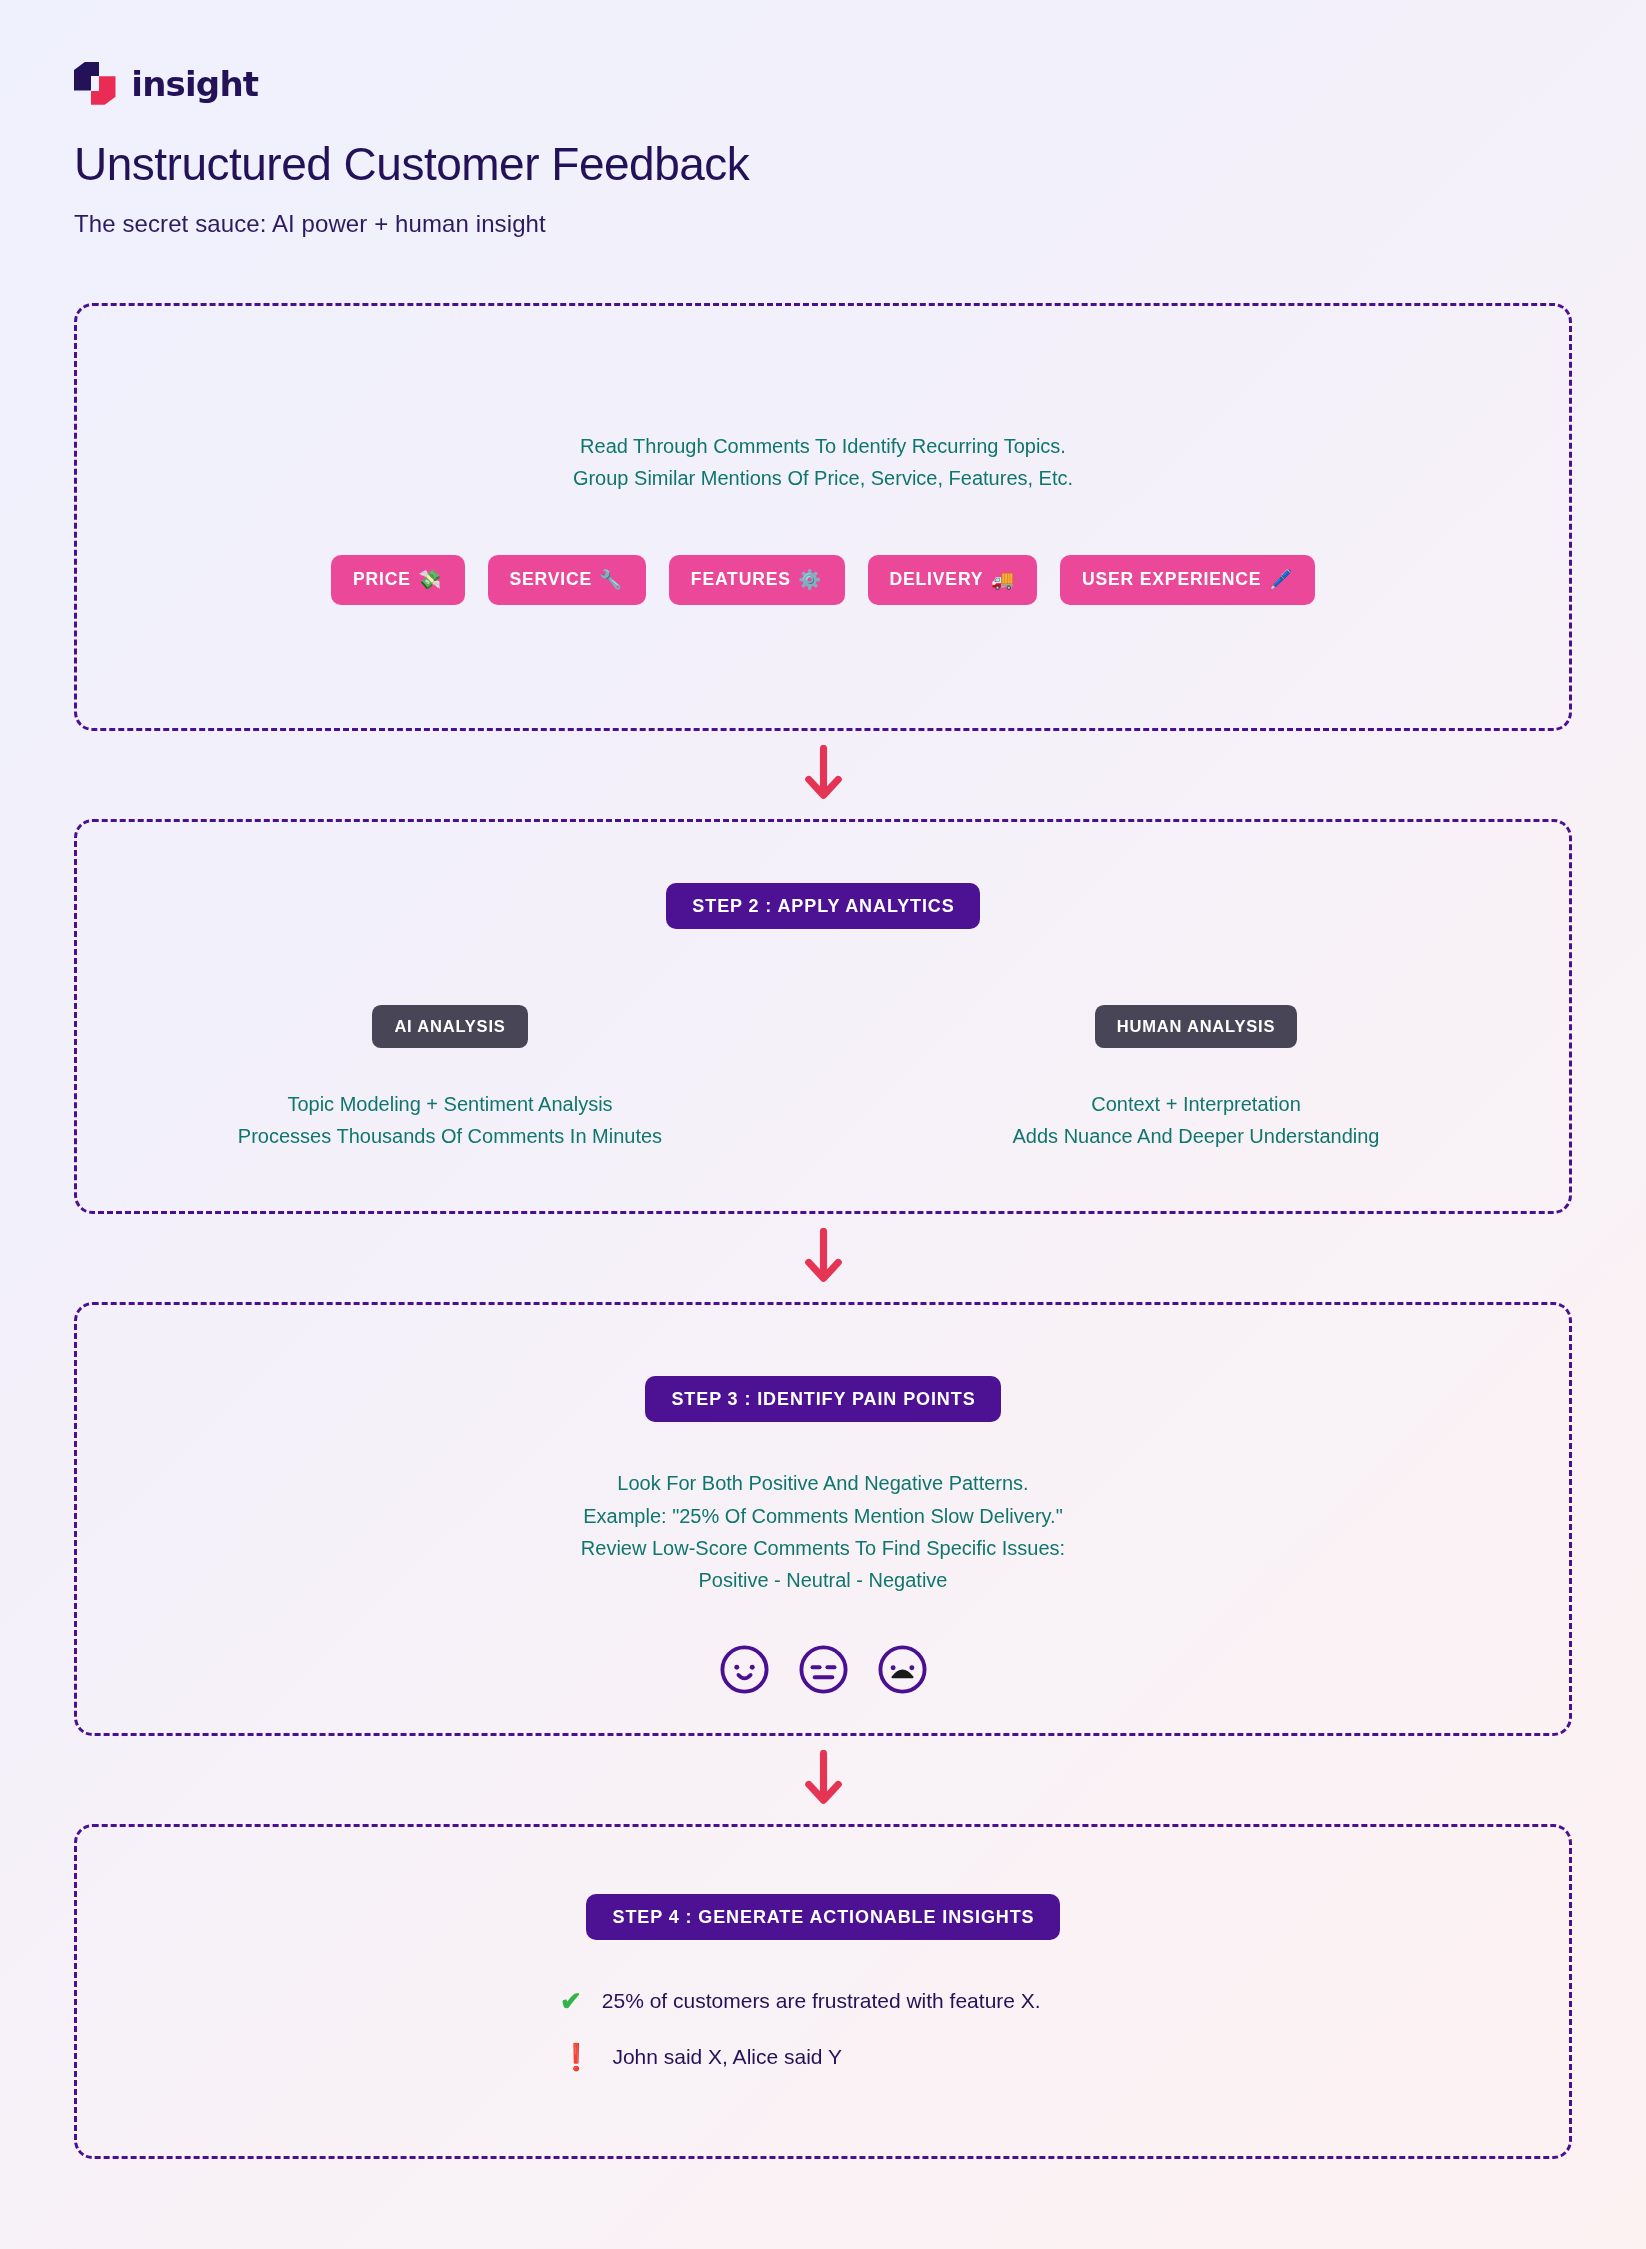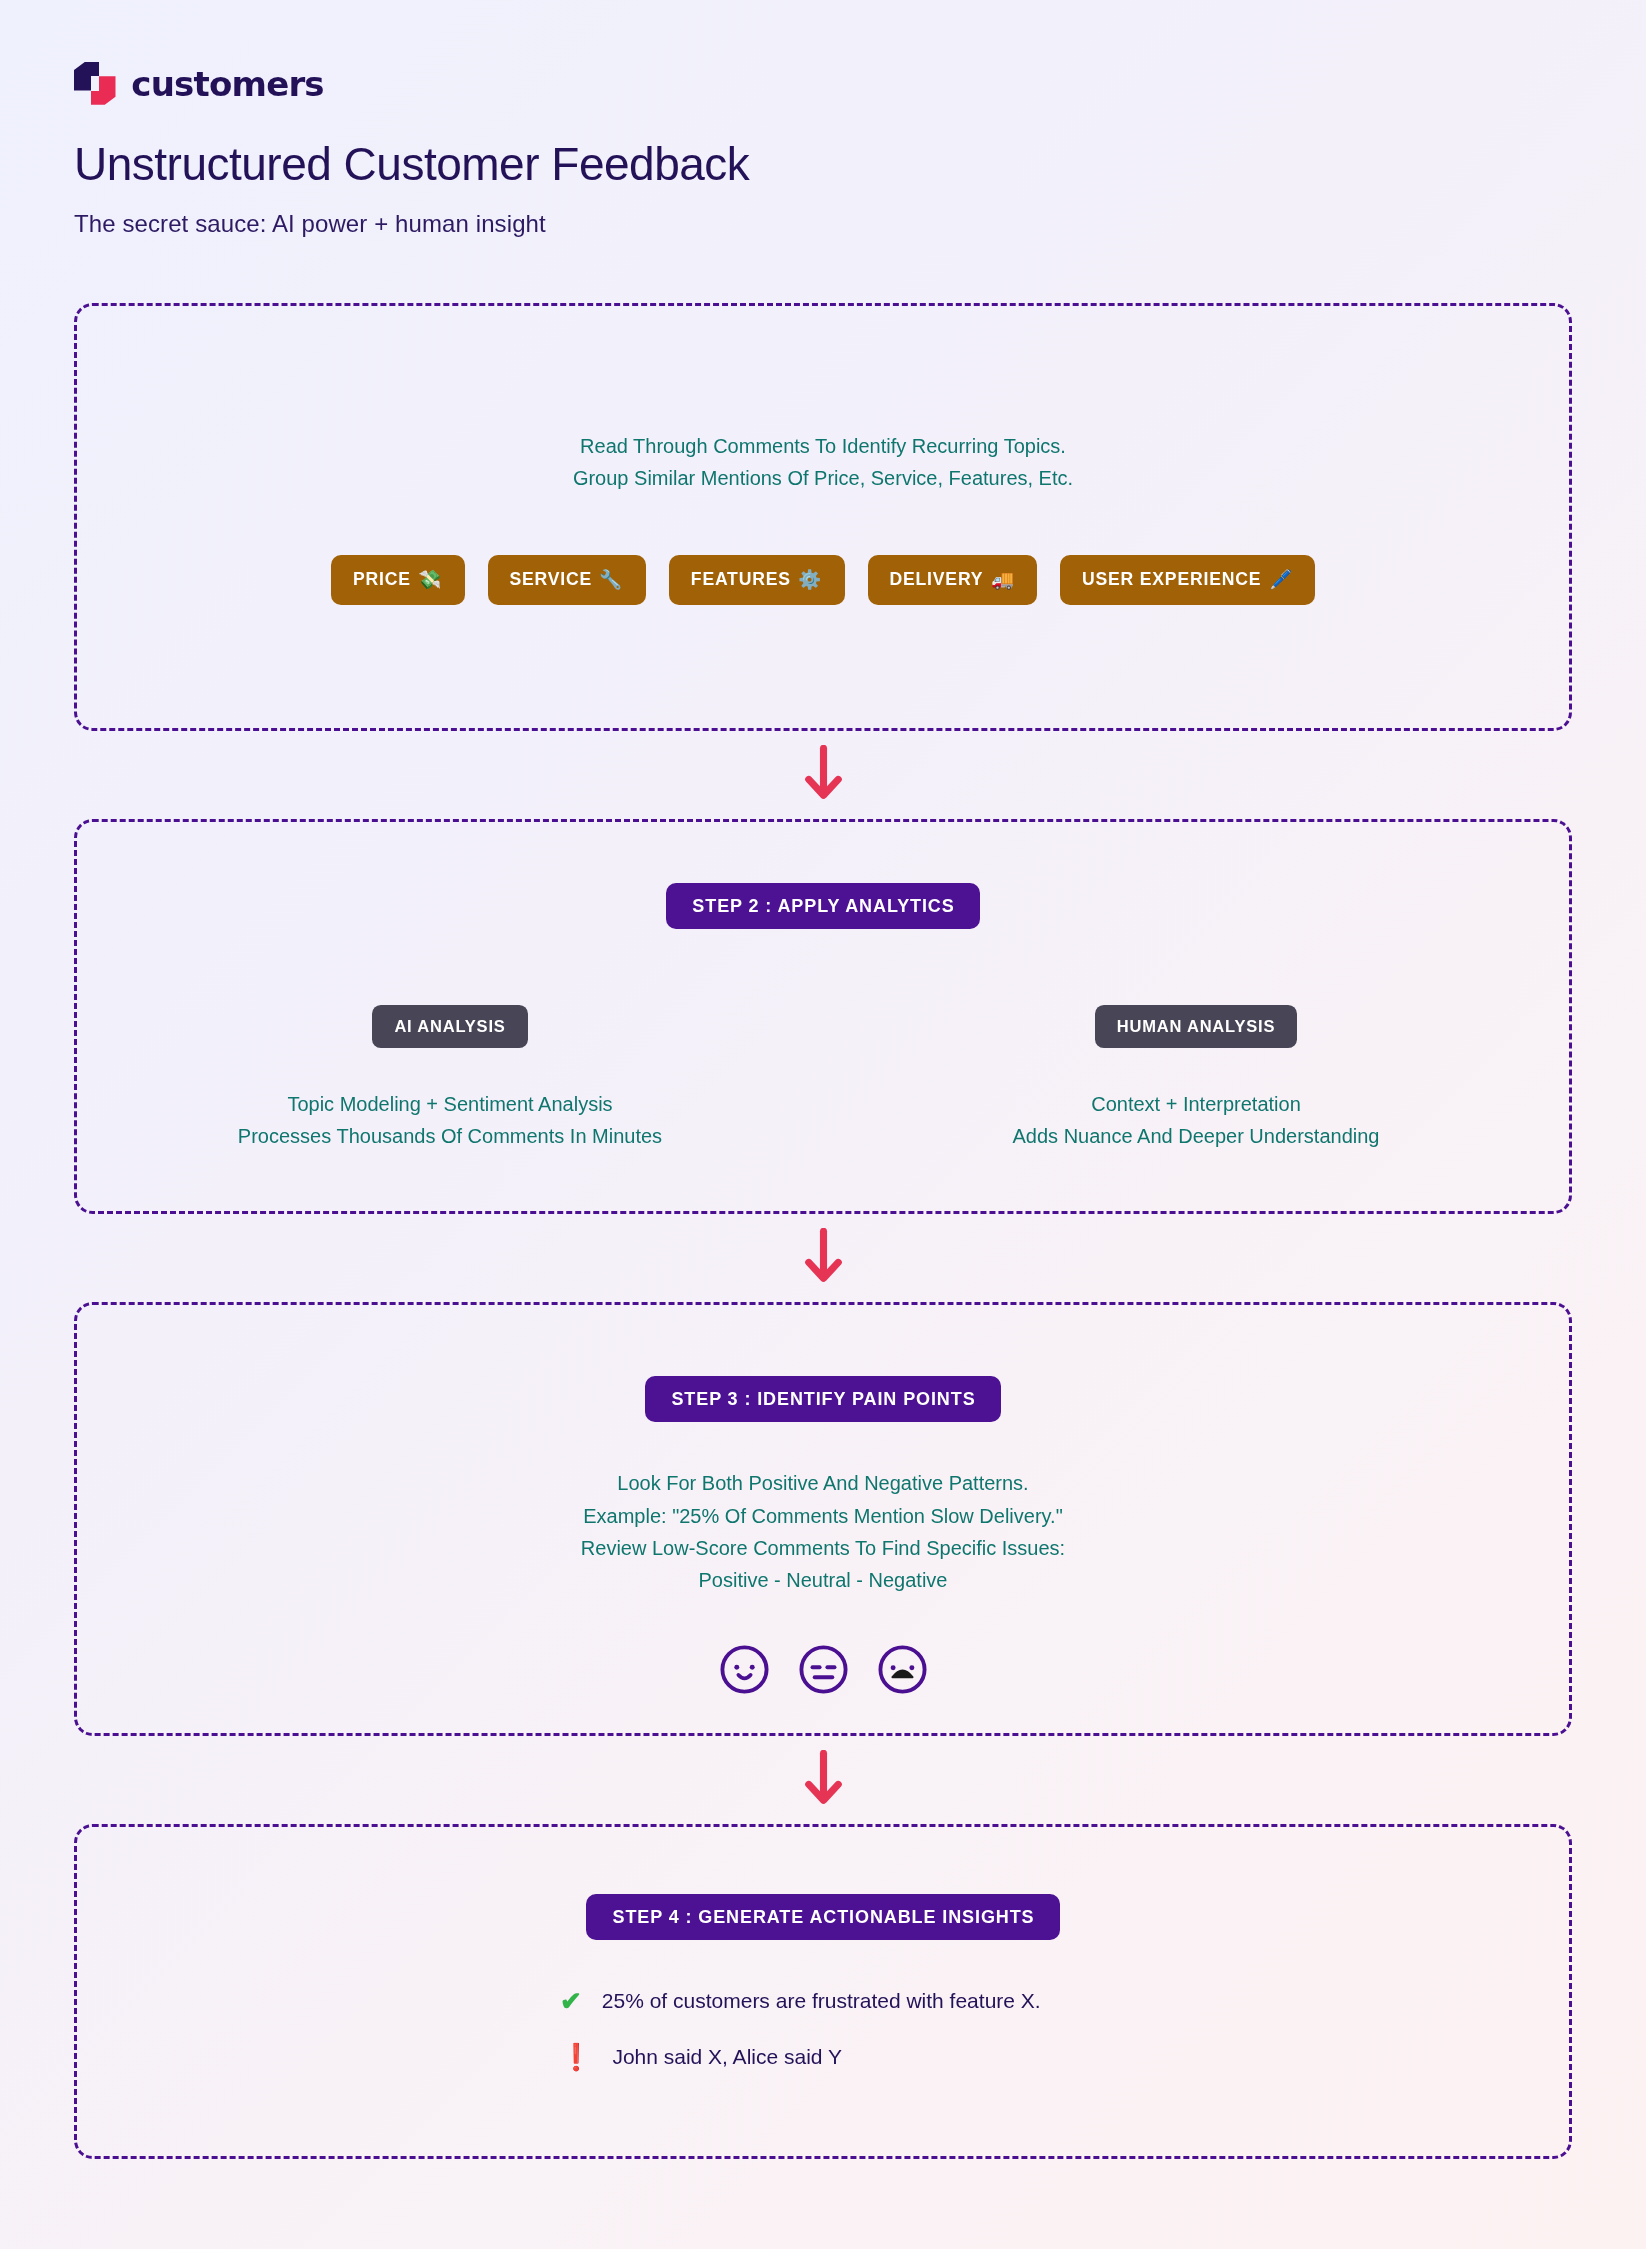--- a/index.html
+++ b/index.html
@@ -125,21 +125,21 @@
   .s1 .body-lines { margin-top: 43px; }
 
   .tag-row {
     display: flex;
     justify-content: center;
     align-items: stretch;
     gap: 23px;
     margin-top: 61px;
   }
   .tag {
-    background: #a16207;
+    background: #ec4899;
     color: #ffffff;
     border-radius: 10px;
     font-size: 17.6px;
     font-weight: 700;
     letter-spacing: 0.8px;
     padding: 15.4px 22px;
     display: flex;
     align-items: center;
     gap: 7.7px;
     white-space: nowrap;
@@ -215,21 +215,21 @@
 
 <div class="page">
 
   <div class="header">
     <div class="logo-row">
       <div class="logo-mark">
         <div class="lm-a"></div>
         <div class="lm-b"></div>
         <div class="lm-hole"></div>
       </div>
-      <div class="logo-word">customers</div>
+      <div class="logo-word">insight</div>
     </div>
 
     <h1 class="page-title">Unstructured Customer Feedback</h1>
     <div class="page-subtitle">The secret sauce: AI power + human insight</div>
   </div>
 
   <div class="stack">
     <div class="step-box s1">
 
       <div class="body-lines">

